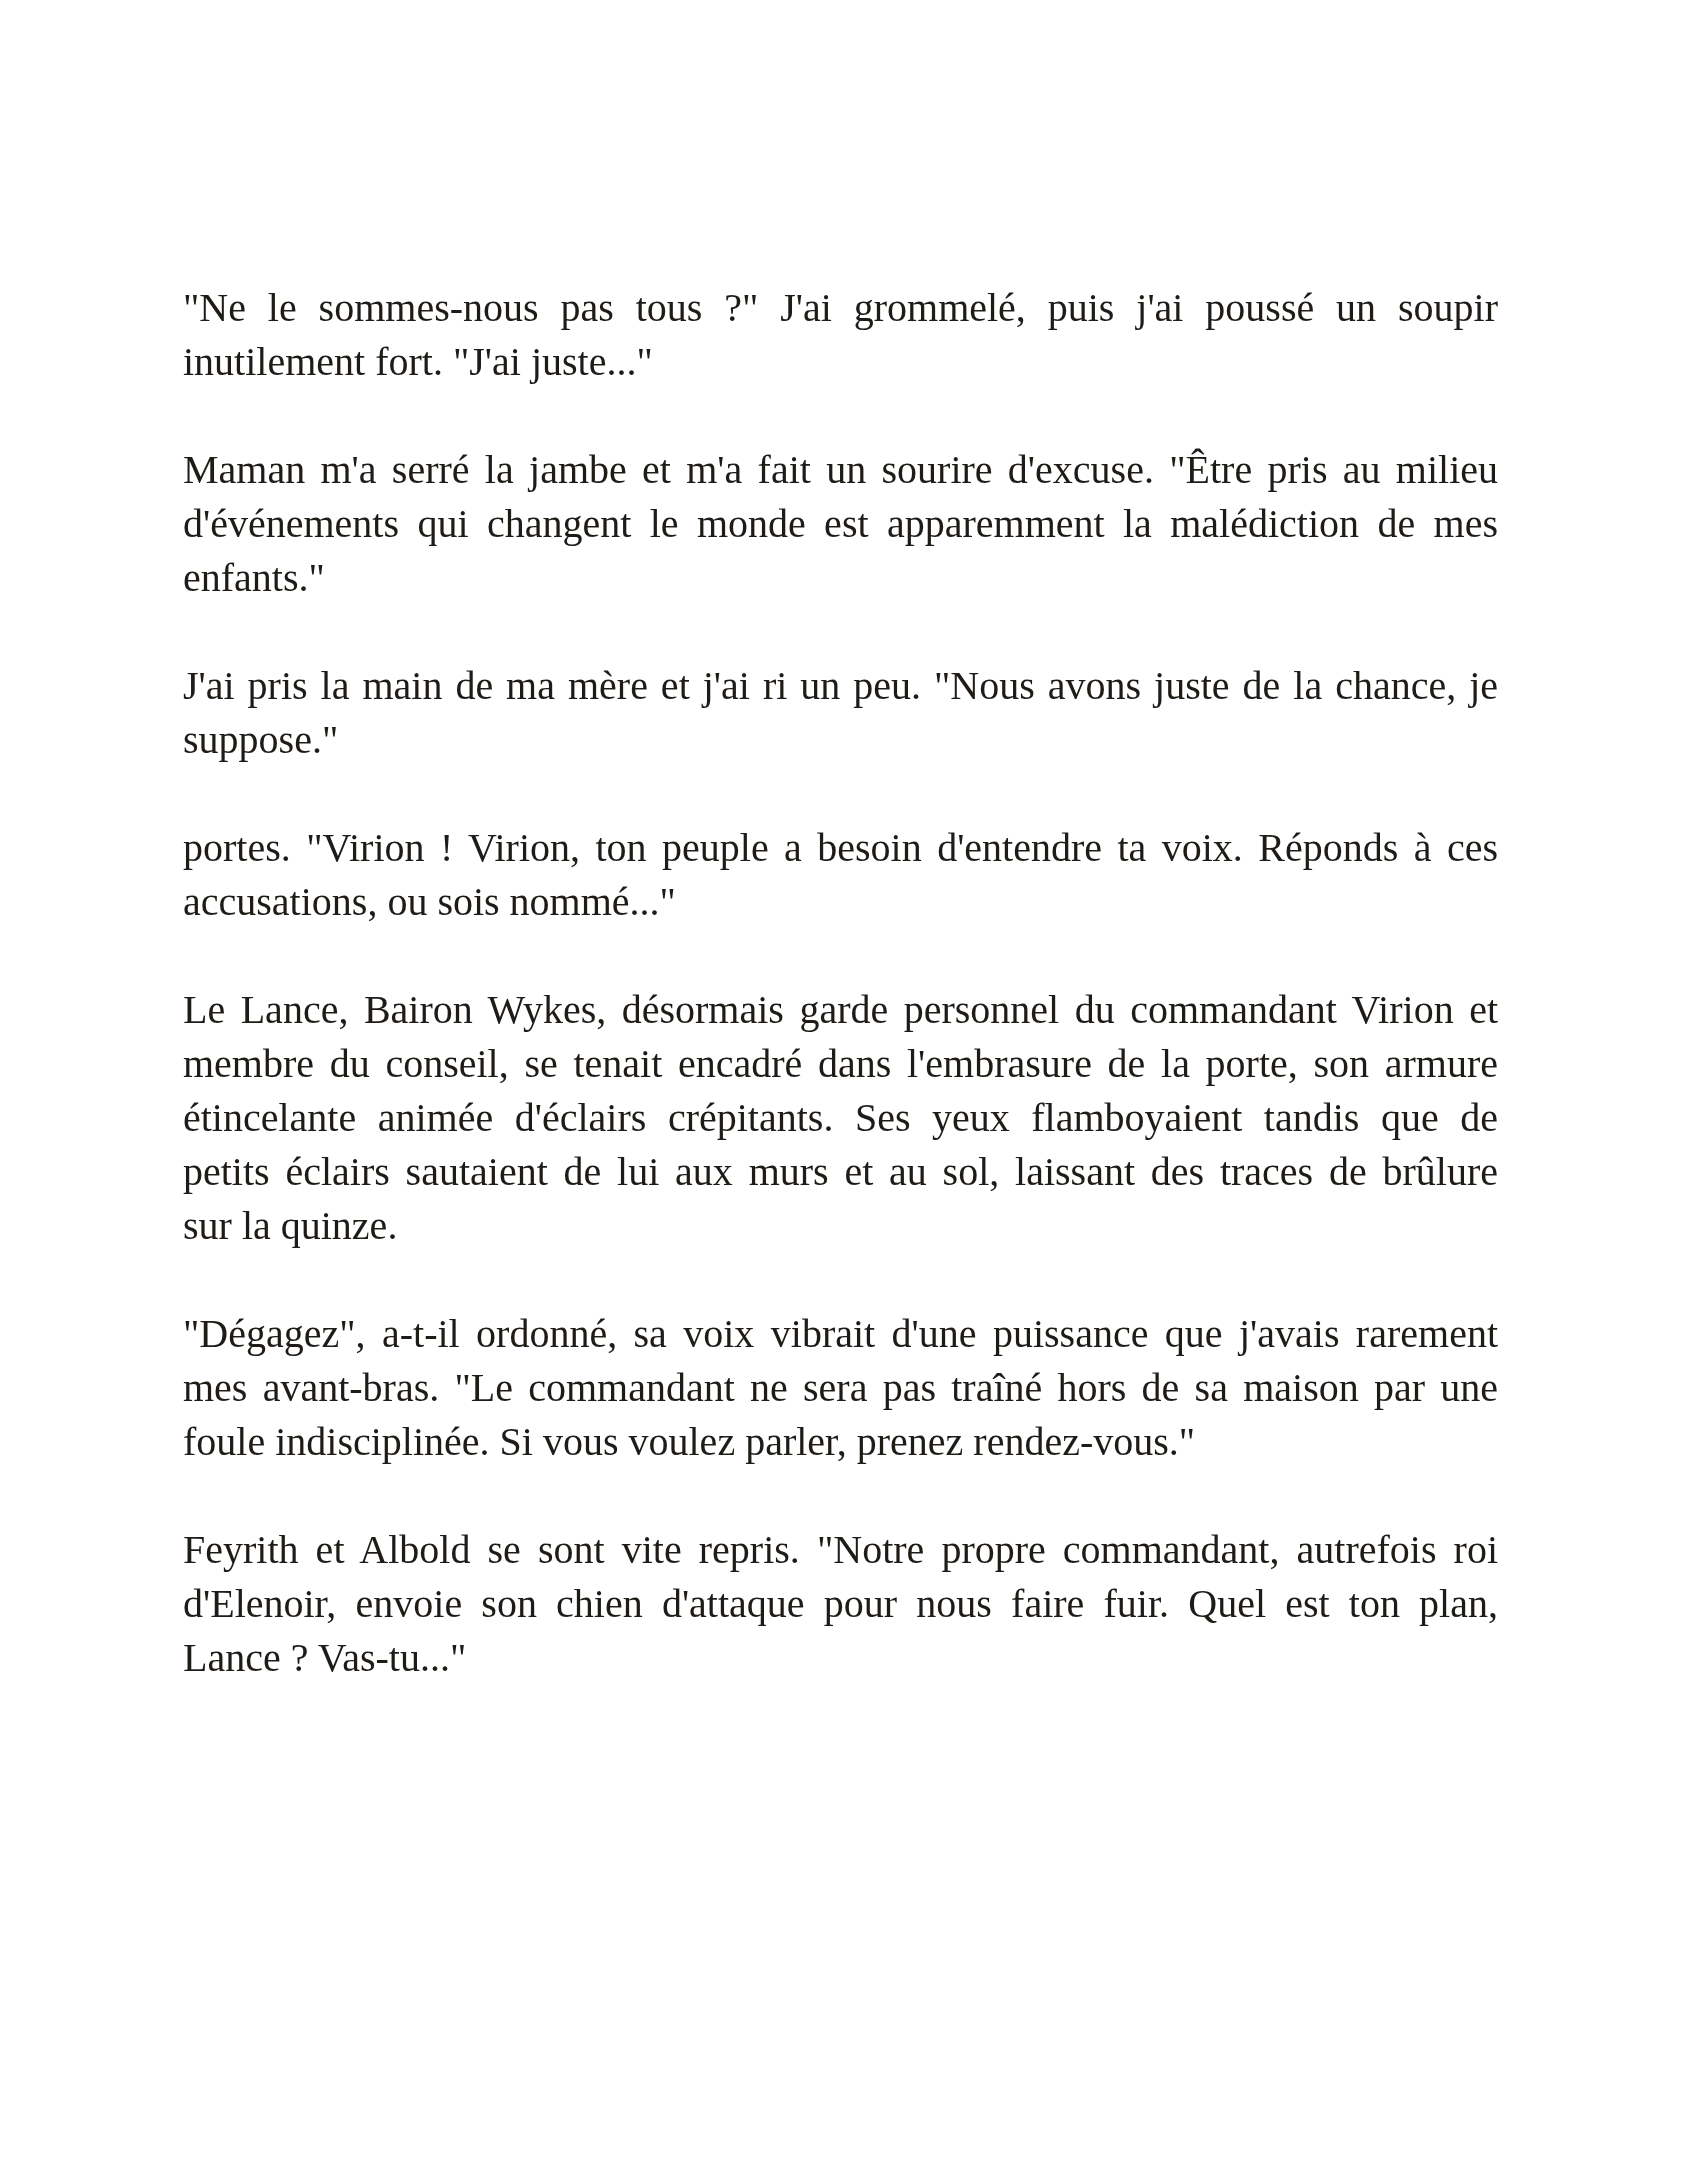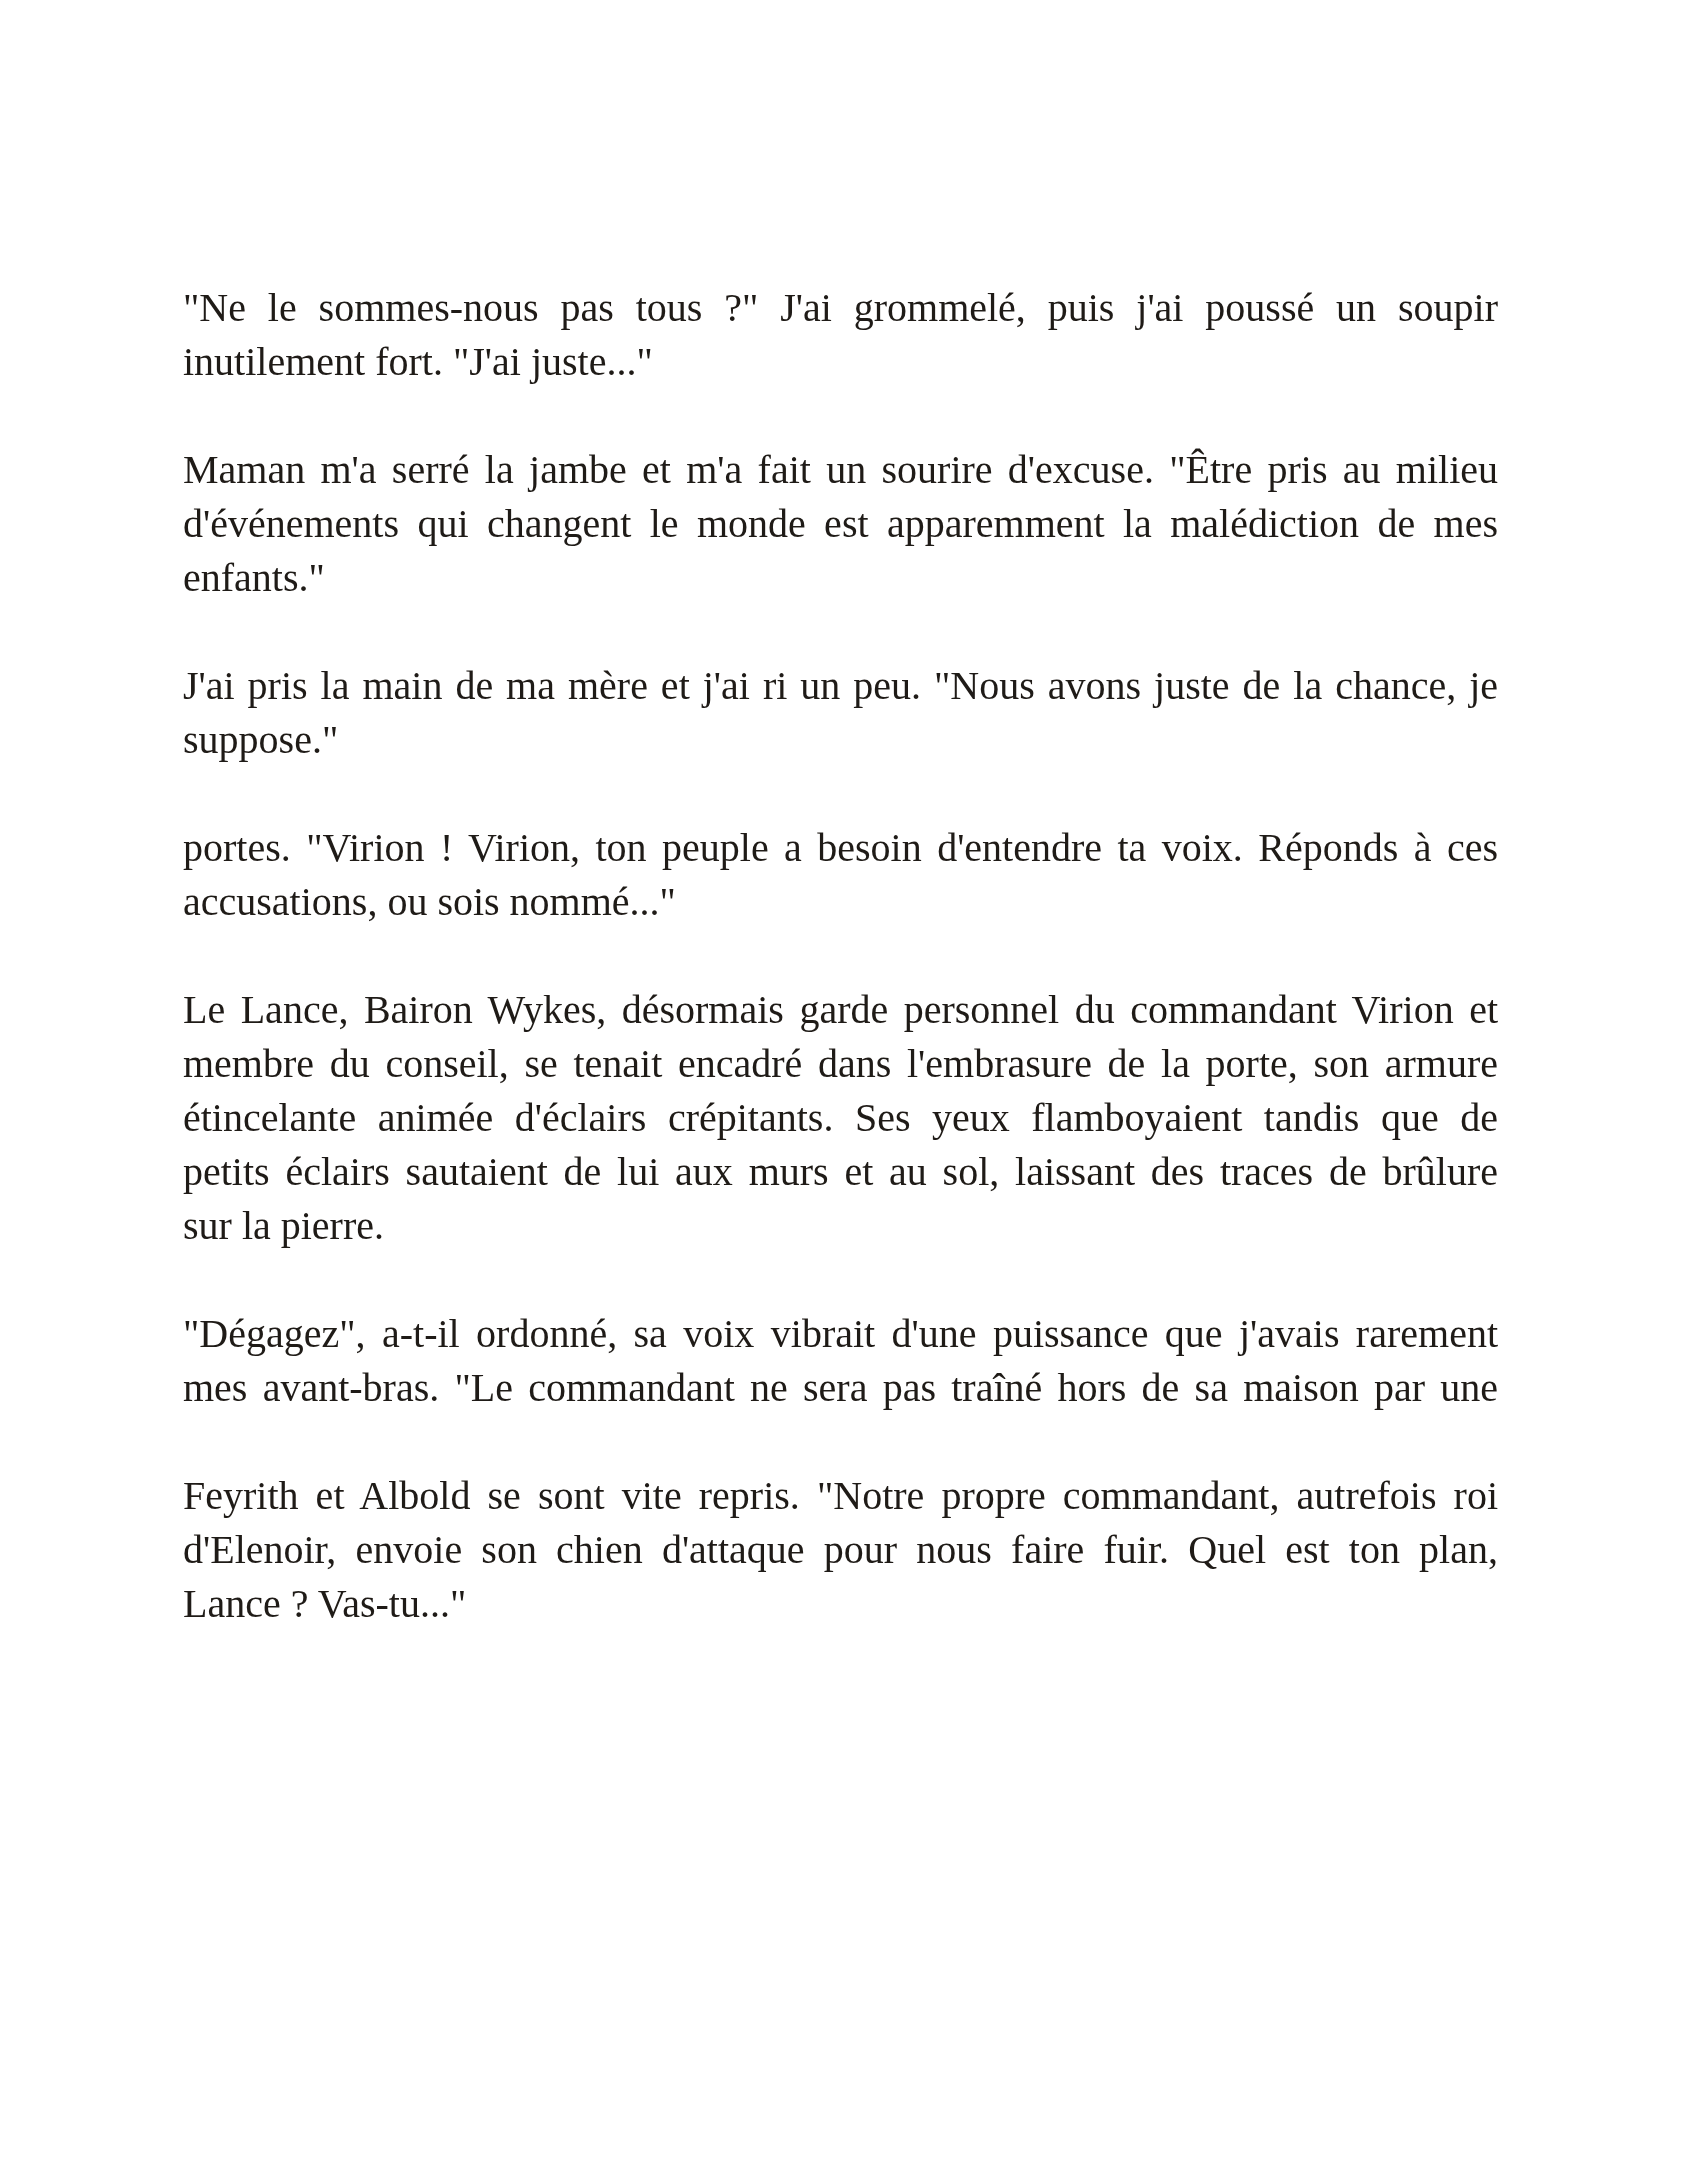--- a/index.html
+++ b/index.html
@@ -79,26 +79,27 @@
       <span class="line justified">portes. "Virion ! Virion, ton peuple a besoin d'entendre ta voix. Réponds à ces</span>
       <span class="line last">accusations, ou sois nommé..."</span>
     </p>
 
 
     <p class="paragraph">
       <span class="line justified">Le Lance, Bairon Wykes, désormais garde personnel du commandant Virion et</span>
       <span class="line justified">membre du conseil, se tenait encadré dans l'embrasure de la porte, son armure</span>
       <span class="line justified">étincelante animée d'éclairs crépitants. Ses yeux flamboyaient tandis que de</span>
       <span class="line justified">petits éclairs sautaient de lui aux murs et au sol, laissant des traces de brûlure</span>
-      <span class="line last">sur la pierre.</span>
+      <span class="line last">sur la quinze.</span>
     </p>
 
     <p class="paragraph">
       <span class="line justified">"Dégagez", a-t-il ordonné, sa voix vibrait d'une puissance que j'avais rarement</span>
       <span class="line justified">mes avant-bras. "Le commandant ne sera pas traîné hors de sa maison par une</span>
+      <span class="line last">foule indisciplinée. Si vous voulez parler, prenez rendez-vous."</span>
     </p>
 
     <p class="paragraph">
       <span class="line justified">Feyrith et Albold se sont vite repris. "Notre propre commandant, autrefois roi</span>
       <span class="line justified">d'Elenoir, envoie son chien d'attaque pour nous faire fuir. Quel est ton plan,</span>
       <span class="line last">Lance ? Vas-tu..."</span>
     </p>
 
   </div>
 </div>

